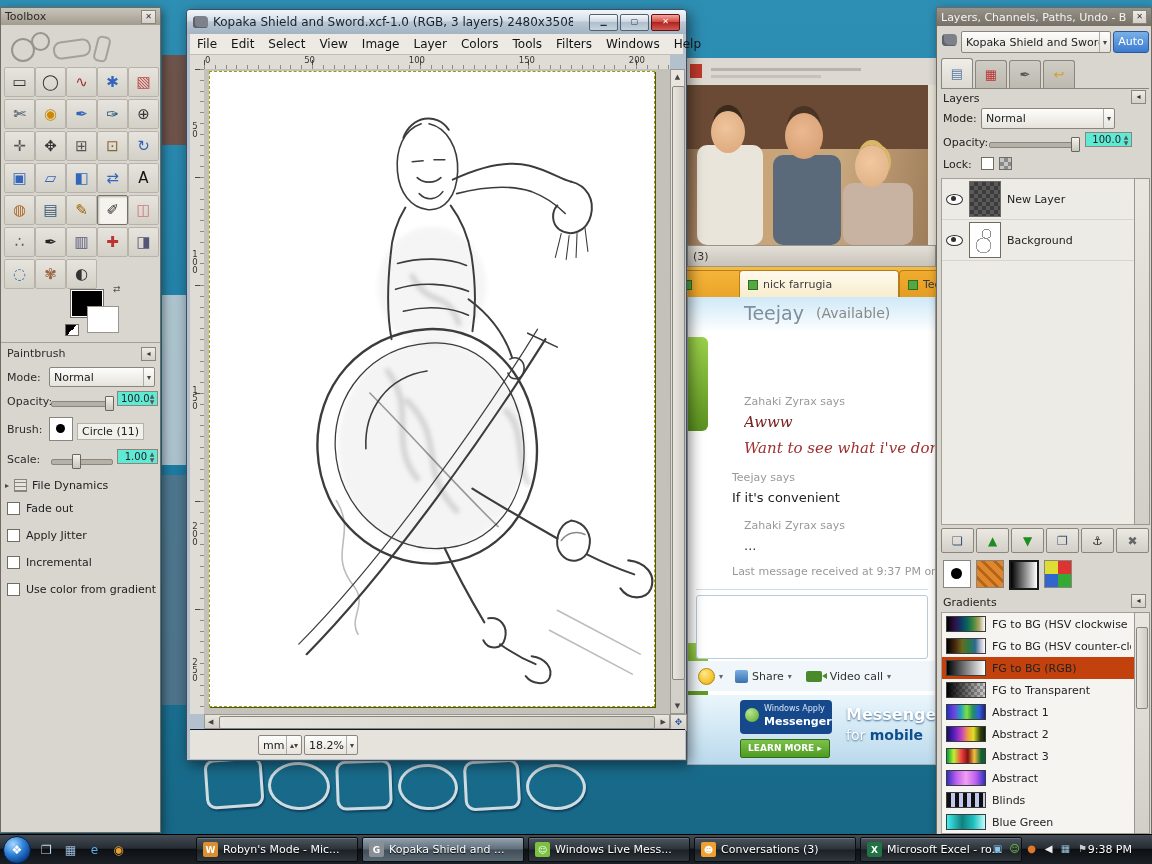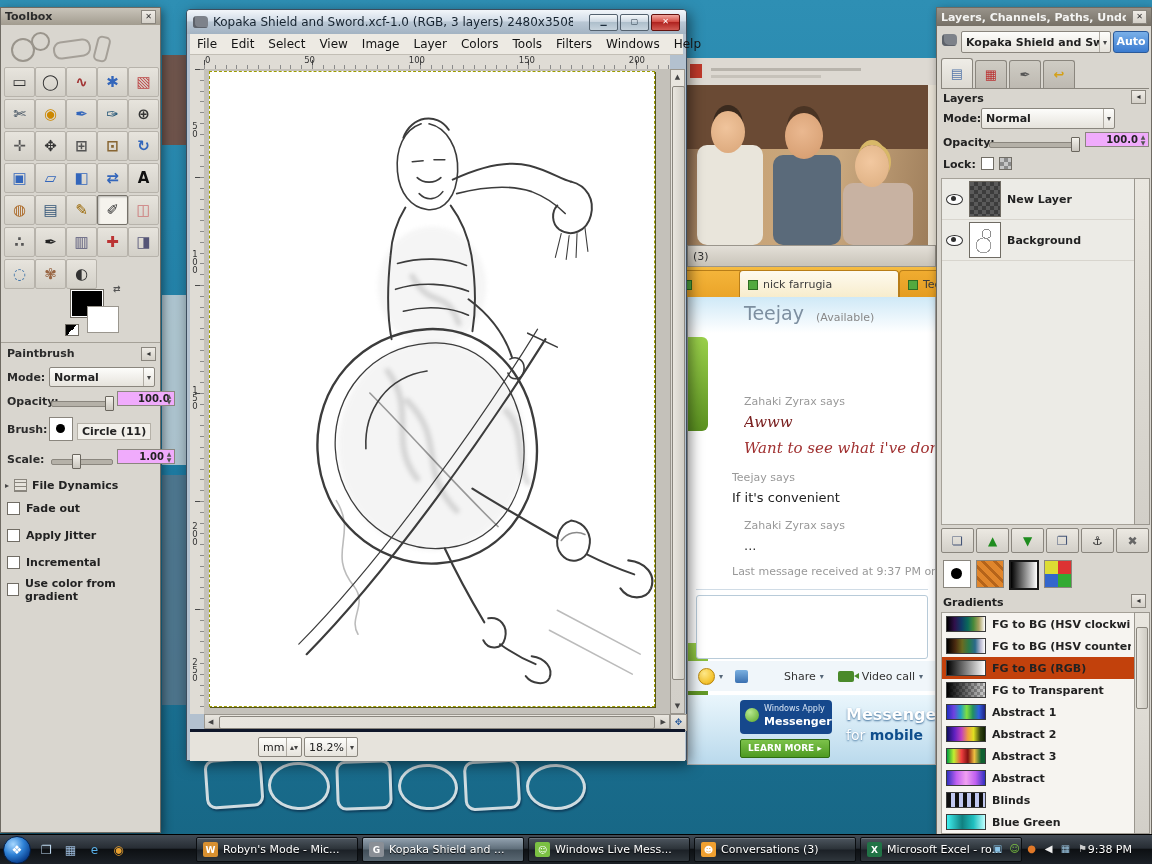--- a/index.html
+++ b/index.html
@@ -10,29 +10,29 @@
   .nosel{user-select:none;}
   .ell{white-space:nowrap;overflow:hidden;}
 
   
   .combo{background:linear-gradient(#fdfdfb,#e6e3dc);border:1px solid #8a867e;border-radius:2px;
          display:flex;align-items:center;font-size:11px;}
   .combo .ctext{padding:0 4px;flex:1;white-space:nowrap;overflow:hidden;}
   .combo .carr{border-left:1px solid #b0aca4;padding:0 3px;font-size:8px;color:#444;align-self:stretch;display:flex;align-items:center;}
   .track{position:absolute;height:4px;background:#b5b1a8;border:1px solid #8a867e;border-radius:2px;}
   .handle{position:absolute;width:7px;height:13px;top:-6px;background:linear-gradient(#f4f2ec,#c9c5bd);border:1px solid #6a665e;border-radius:1px;}
-  .spinbox{position:absolute;background:#f0abfc;border:1px solid #8a867e;font-size:10px;text-align:right;padding:1px 10px 1px 20px;}
+  .spinbox{position:absolute;background:#5eead4;border:1px solid #8a867e;font-size:10px;text-align:right;padding:1px 10px 1px 3px;}
   .spinarr{position:absolute;right:1px;top:1px;font-size:6px;line-height:6px;color:#555;text-align:center;width:8px;}
   .cbx{display:inline-block;width:11px;height:11px;background:#fff;border:1px solid #716d65;vertical-align:middle;}
   .checker{background-image:linear-gradient(45deg,#8a8a8a 25%,transparent 25%,transparent 75%,#8a8a8a 75%),
            linear-gradient(45deg,#8a8a8a 25%,transparent 25%,transparent 75%,#8a8a8a 75%);
            background-color:#c6c6c6;background-size:8px 8px;background-position:0 0,4px 4px;}
 
   
-  .gtkwin{background:#d9d6cf;border:1px solid #6f6b63;box-shadow:2px 3px 9px rgba(0,0,0,.45);font-weight:bold;}
+  .gtkwin{background:#d9d6cf;border:1px solid #6f6b63;box-shadow:2px 3px 9px rgba(0,0,0,.45);}
   .gtk-title{position:absolute;left:0;top:0;right:0;height:17px;display:flex;align-items:center;
              padding:0 4px;font-size:11px;background:linear-gradient(180deg,#c9c4ba,#a29c8f);color:#2b2b2b;}
   .gtk-title.darkt{background:linear-gradient(180deg,#98938a,#767066);color:#f4f4f2;}
   .gtk-x{margin-left:auto;width:13px;height:12px;border:1px solid #8a867e;background:linear-gradient(#efece6,#d4d0c8);
          font-size:8px;line-height:11px;text-align:center;color:#333;}
 
   
   .tool{width:29px;height:28px;margin:1px;display:flex;align-items:center;justify-content:center;
         background:linear-gradient(#e7e4dd,#d3d0c8);border:1px solid #b7b3ab;border-radius:2px;font-size:15px;}
   .tool.selected{background:#f5f3ed;border:1px solid #76726a;box-shadow:inset 1px 1px 2px rgba(0,0,0,.25);}
@@ -158,42 +158,42 @@
       </div>
       <div class="msn-tab" style="left:212px;width:60px;background:linear-gradient(#f0ac30,#e49c22);">
         <span class="gdot"></span>
         <span>Teej</span>
       </div>
     </div>
 
     <div class="abs" style="left:0;top:52px;width:100%;height:468px;background:#fff;border:1px solid #aaa;border-top:none;box-sizing:border-box;overflow:hidden;">
       <div class="abs" style="left:0;top:0;width:100%;height:36px;background:linear-gradient(#cfe9f7,#ffffff);">
         <span style="position:absolute;left:56px;top:5px;font-size:19px;color:#7d8fa0;">Teejay</span>
-        <span style="position:absolute;left:128px;top:14px;font-size:11px;color:#888;">(Available)</span>
+        <span style="position:absolute;left:128px;top:8px;font-size:14px;color:#888;">(Available)</span>
       </div>
       <div class="abs" style="left:0;top:40px;width:20px;height:94px;background:linear-gradient(#9ad04a,#5a9020);border-radius:0 6px 6px 0;"></div>
       <div class="abs" style="left:0;top:346px;width:20px;height:58px;background:linear-gradient(#9ad04a,#5a9020);border-radius:0 6px 6px 0;"></div>
 
       <div class="abs ell" style="left:56px;top:98px;width:180px;color:#999;">Zahaki Zyrax says</div>
       <div class="abs ell hand" style="left:56px;top:116px;width:180px;font-size:15px;color:#7a2020;">Awww</div>
       <div class="abs ell hand" style="left:56px;top:142px;width:192px;font-size:15px;color:#a03030;">Want to see what i've done so far</div>
       <div class="abs ell" style="left:44px;top:174px;width:180px;color:#999;">Teejay says</div>
       <div class="abs ell" style="left:44px;top:193px;width:180px;font-size:13px;color:#222;">If it's convenient</div>
       <div class="abs ell" style="left:56px;top:222px;width:180px;color:#999;">Zahaki Zyrax says</div>
       <div class="abs ell" style="left:56px;top:241px;width:180px;font-size:13px;color:#333;">...</div>
       <div class="abs ell" style="left:44px;top:268px;width:204px;color:#999;">Last message received at 9:37 PM on</div>
 
       <div class="abs" style="left:8px;top:292px;width:232px;height:1px;background:#d0dce6;"></div>
       <div class="abs" style="left:8px;top:298px;width:230px;height:62px;background:#fff;border:1px solid #b8cbd9;border-radius:3px;"></div>
 
       <div class="abs" style="left:0;top:364px;width:100%;height:30px;background:#f0f6fa;display:flex;align-items:center;gap:4px;padding:0 10px;box-sizing:border-box;">
         <span class="smiley"></span>
         <span class="msn-caret">▾</span>
         <span class="shricon" style="margin-left:8px;"></span>
-        <span style="font-size:11px;color:#333;margin-left:32px;">Share</span>
+        <span style="font-size:11px;color:#333;">Share</span>
         <span class="msn-caret">▾</span>
         <span class="cam" style="margin-left:10px;"></span>
         <span style="font-size:11px;color:#333;margin-left:4px;">Video call</span>
         <span class="msn-caret">▾</span>
       </div>
 
       <div class="abs" style="left:0;top:398px;width:100%;height:70px;background:linear-gradient(180deg,#eaf6fc,#b9d9ec);">
         <div class="abs" style="left:52px;top:5px;width:92px;height:34px;background:#16488c;border-radius:4px;padding:3px 5px;box-sizing:border-box;">
           <span class="abs" style="left:5px;top:8px;width:14px;height:14px;border-radius:50%;background:radial-gradient(circle at 35% 30%,#b8e890,#5aa828);"></span>
           <span class="abs" style="left:24px;top:4px;font-size:8px;color:#dce8f6;">Windows Apply</span>
@@ -325,21 +325,21 @@
       <div class="sarrow" style="position:absolute;bottom:3px;width:100%;">▼</div>
     </div>
 
     <div class="abs sbar" style="left:17px;top:704px;width:466px;height:15px;box-sizing:border-box;">
       <span class="sarrow" style="position:absolute;left:3px;top:3px;">◀</span>
       <div class="sthumb" style="position:absolute;left:14px;top:1px;width:434px;height:11px;"></div>
       <span class="sarrow" style="position:absolute;right:3px;top:3px;">▶</span>
     </div>
     <div class="abs sbar" style="left:483px;top:704px;width:15px;height:15px;text-align:center;font-size:9px;color:#2a5a9a;line-height:14px;">✥</div>
 
-    <div class="abs" style="left:3px;top:719px;width:495px;height:29px;background:#e6e3dc;border-top:3px solid #0f172a;">
+    <div class="abs" style="left:3px;top:719px;width:495px;height:29px;background:#e6e3dc;border-top:1px solid #0f172a;">
       <div class="combo" style="position:absolute;left:68px;top:5px;width:42px;height:18px;">
         <span class="ctext">mm</span>
         <span class="carr">▴▾</span>
       </div>
       <div class="combo" style="position:absolute;left:114px;top:5px;width:52px;height:18px;">
         <span class="ctext">18.2%</span>
         <span class="carr">▾</span>
       </div>
     </div>
   </div>

